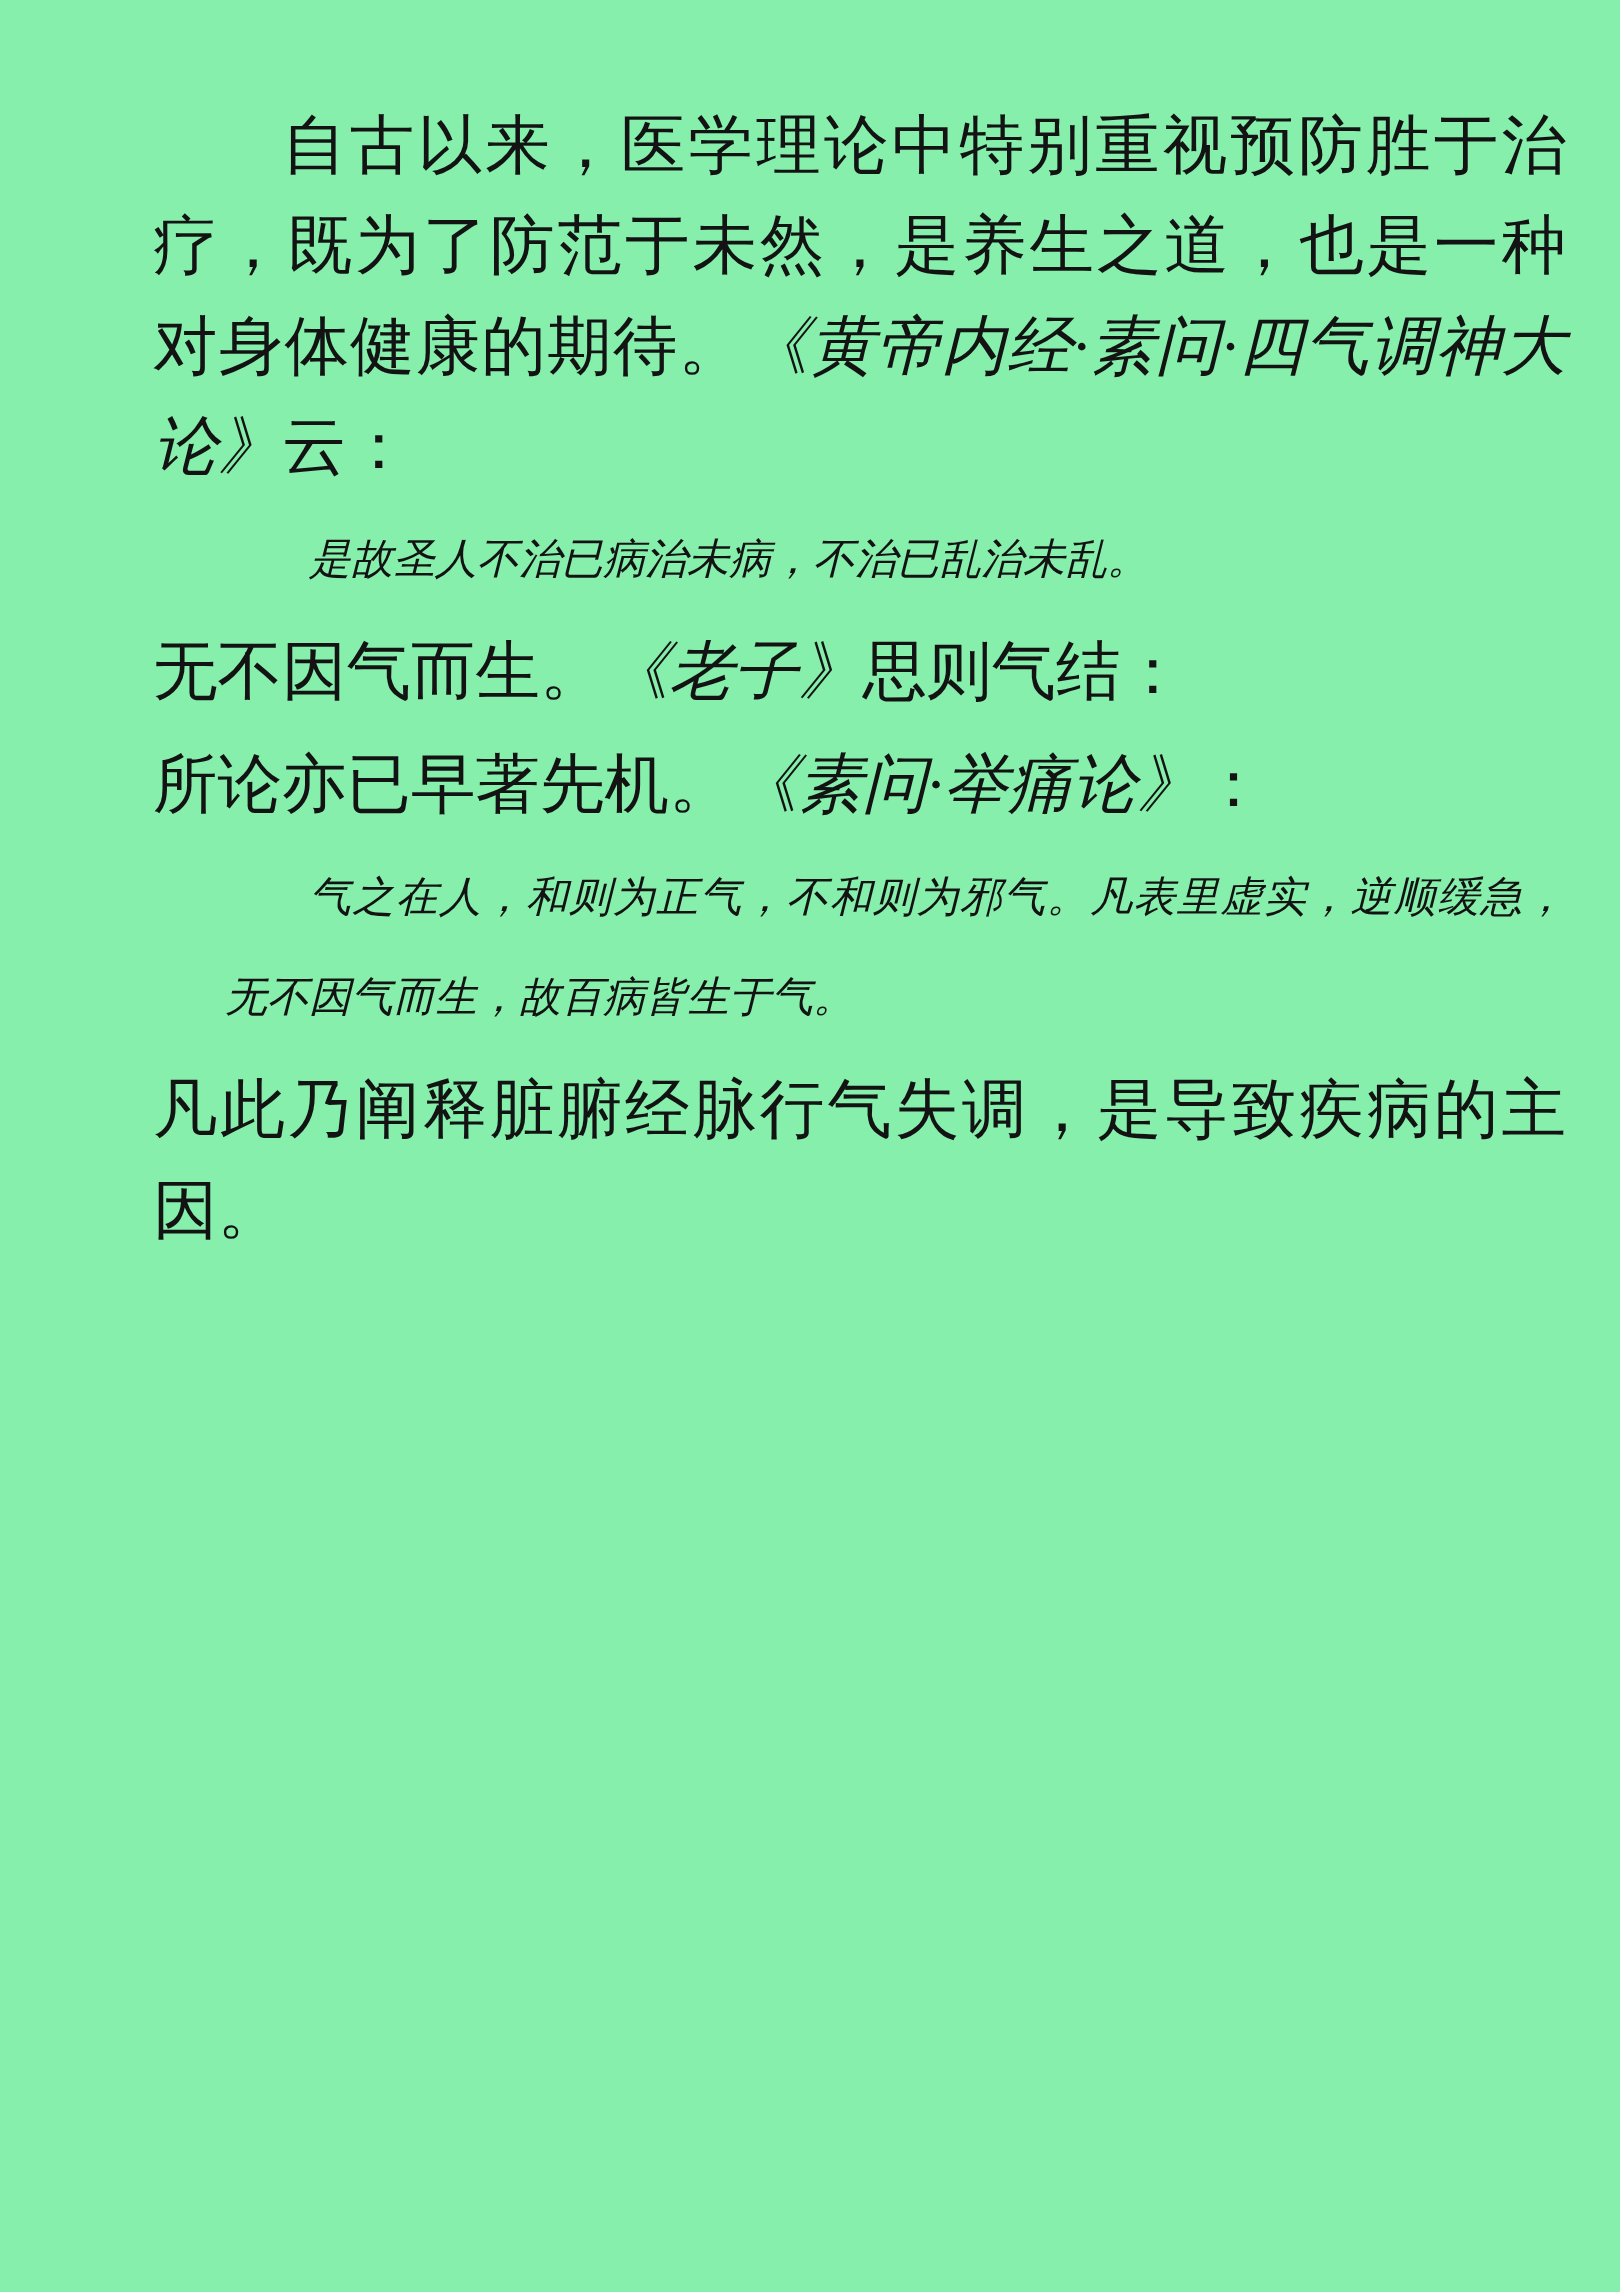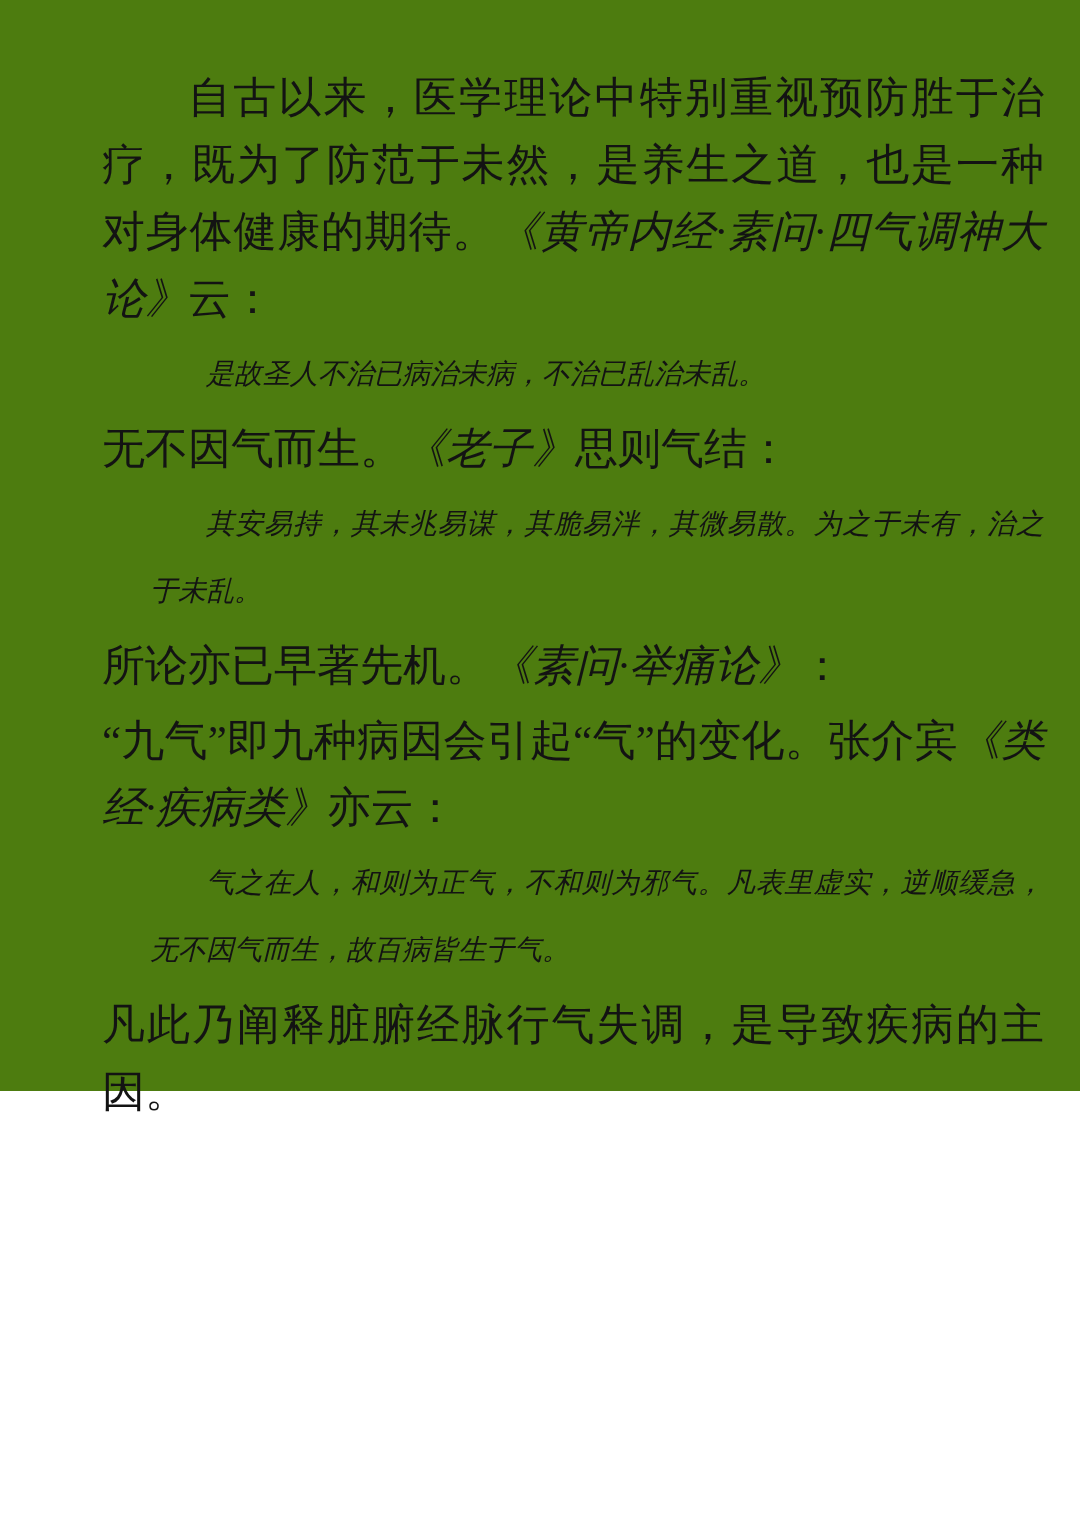--- a/index.html
+++ b/index.html
@@ -8,23 +8,23 @@
     background: #ffffff;
   }
   body {
     width: 1080px;
     height: 1528px;
     overflow: hidden;
   }
   .page {
     box-sizing: border-box;
     width: 1080px;
-    height: 1091px;
+    height: 1528px;
     padding: 64px 36px 40px 102px;
-    background: #4d7c0f;
+    background: #86efac;
     color: #131313;
     font-family: "Liberation Serif", serif;
     font-size: 43px;
     line-height: 67px;
     text-align: justify;
   }
   .para {
     margin: 8px 0;
   }
   .para:first-child {
@@ -50,24 +50,22 @@
 <body>
 
 <div class="page">
 
   <p class="para indent-first"><span>自古以来，医学理论中特别重视预防胜于治疗，既为了防范于未然，是养生之道，也是一种对身体健康的期待。</span><span class="kai">《黄帝内经·素问·四气调神大论》</span><span>云：</span></p>
 
   <blockquote class="quote">是故圣人不治已病治未病，不治已乱治未乱。</blockquote>
 
   <p class="para"><span>无不因气而生。</span><span class="kai">《老子》</span><span>思则气结：</span></p>
 
-  <blockquote class="quote">其安易持，其未兆易谋，其脆易泮，其微易散。为之于未有，治之于未乱。</blockquote>
 
   <p class="para"><span>所论亦已早著先机。</span><span class="kai">《素问·举痛论》</span><span>：</span></p>
 
 
-  <p class="para"><span>“九气”即九种病因会引起“气”的变化。张介宾</span><span class="kai">《类经·疾病类》</span><span>亦云：</span></p>
 
   <blockquote class="quote">气之在人，和则为正气，不和则为邪气。凡表里虚实，逆顺缓急，无不因气而生，故百病皆生于气。</blockquote>
 
   <p class="para"><span>凡此乃阐释脏腑经脉行气失调，是导致疾病的主因。</span></p>
 
 </div>
 
 </body></html>

